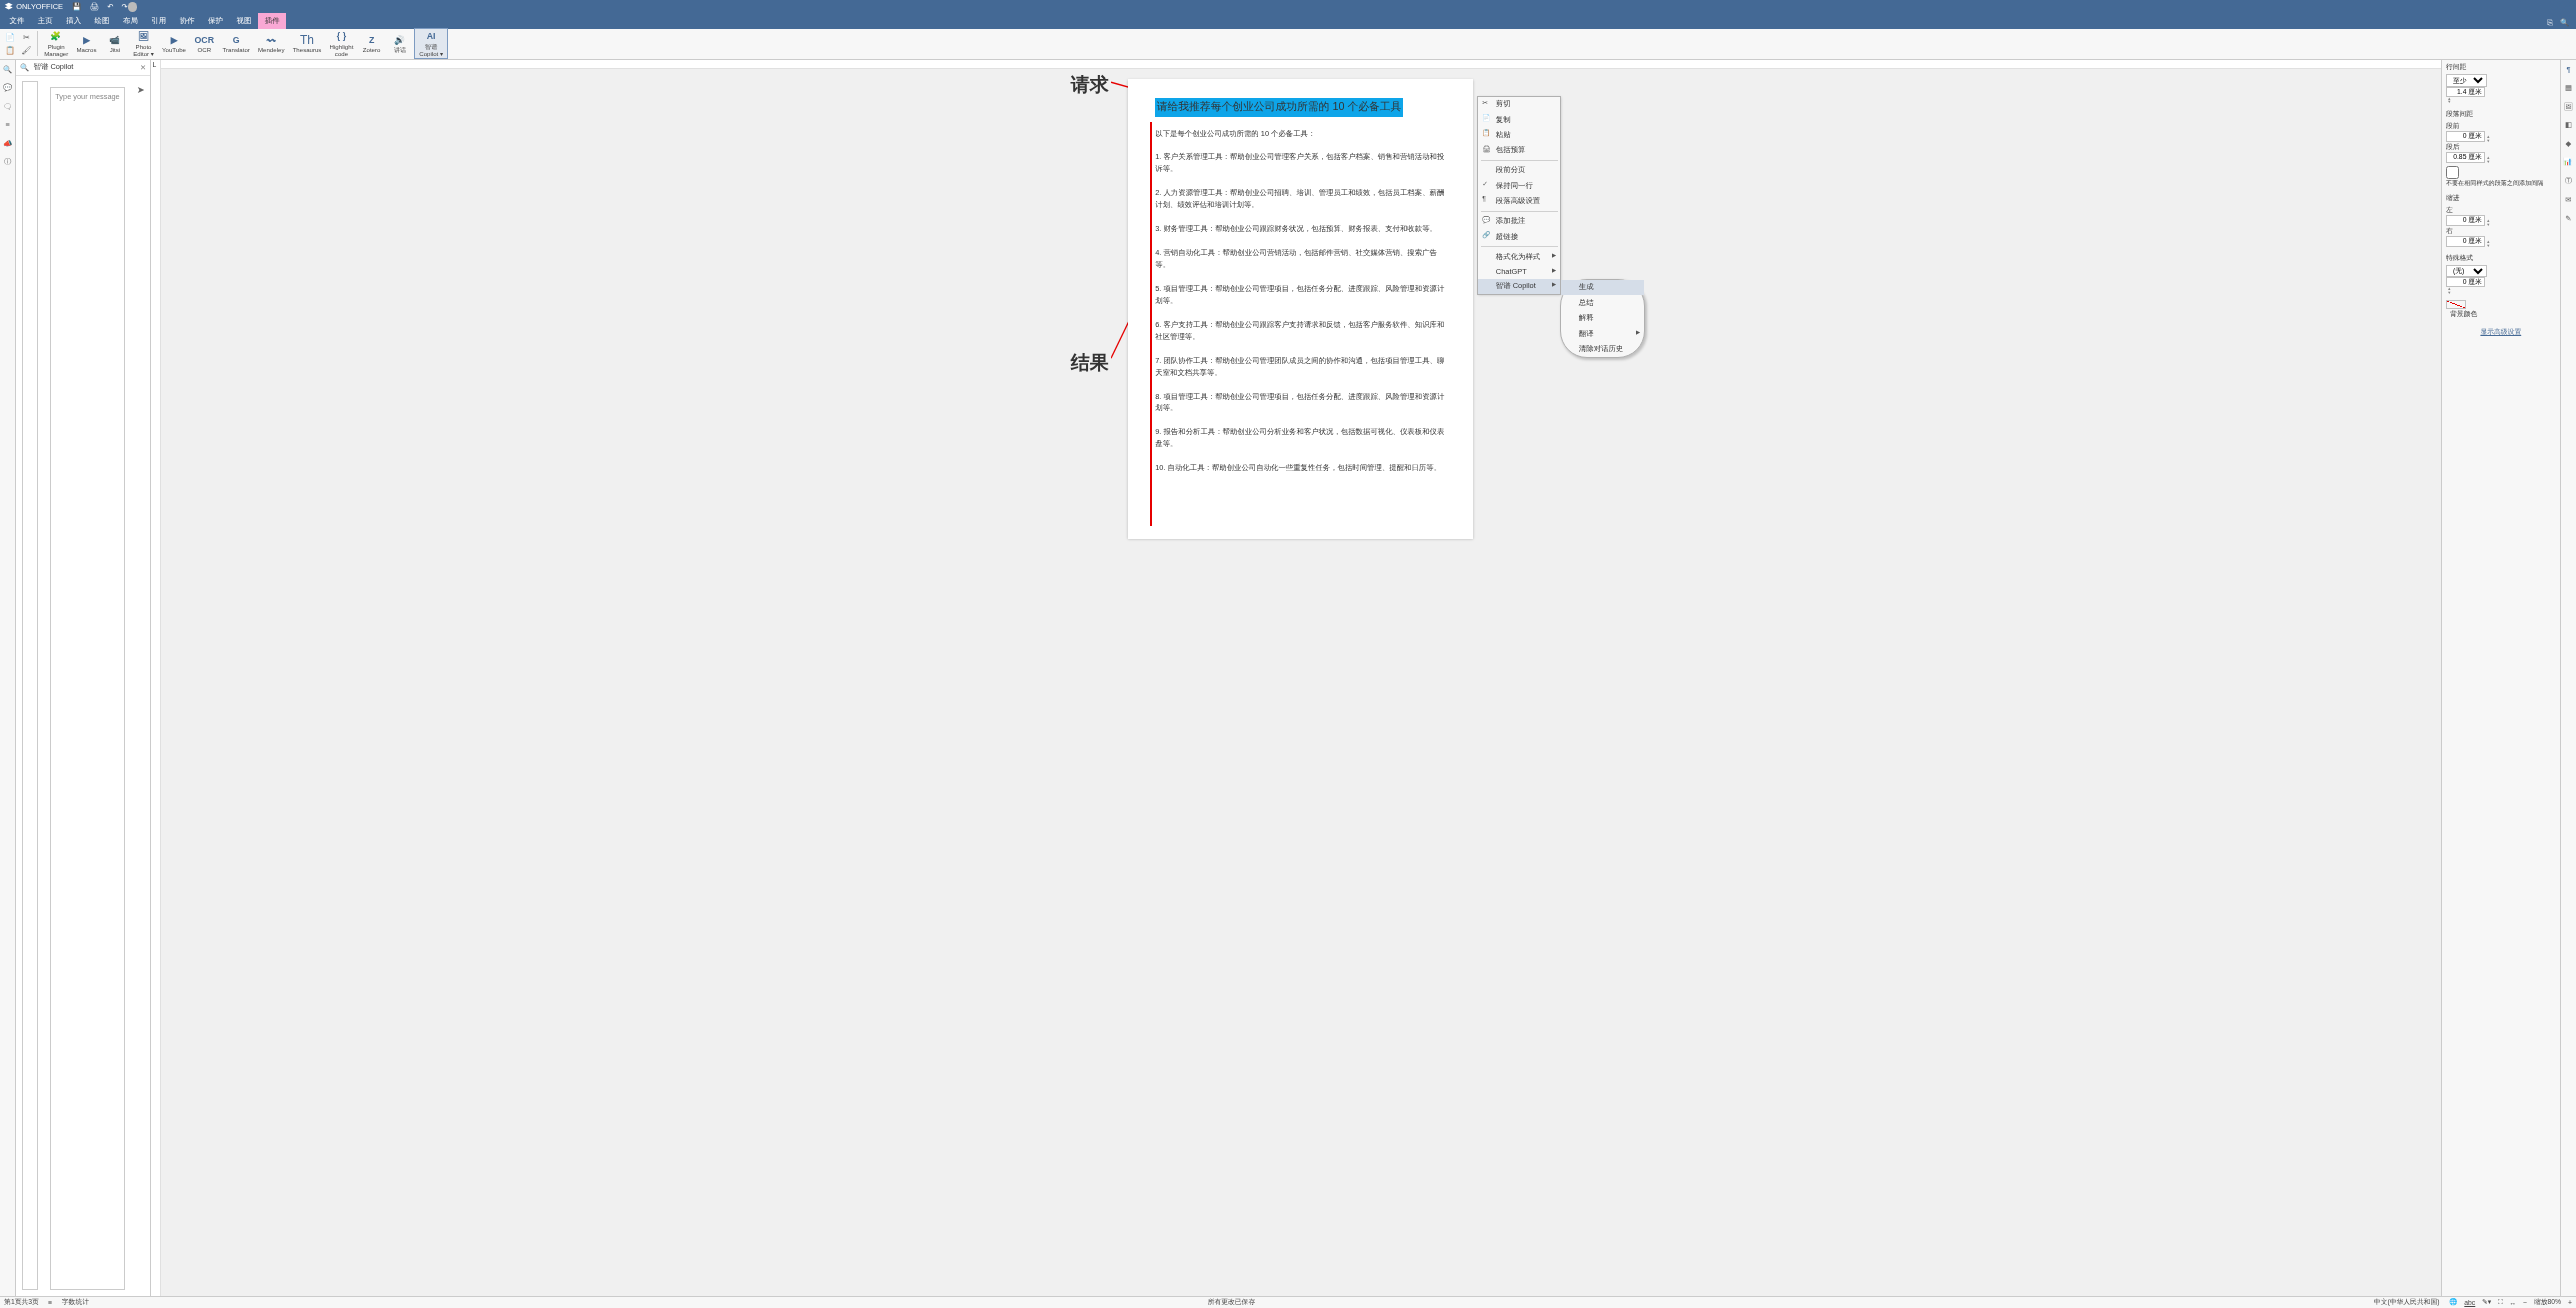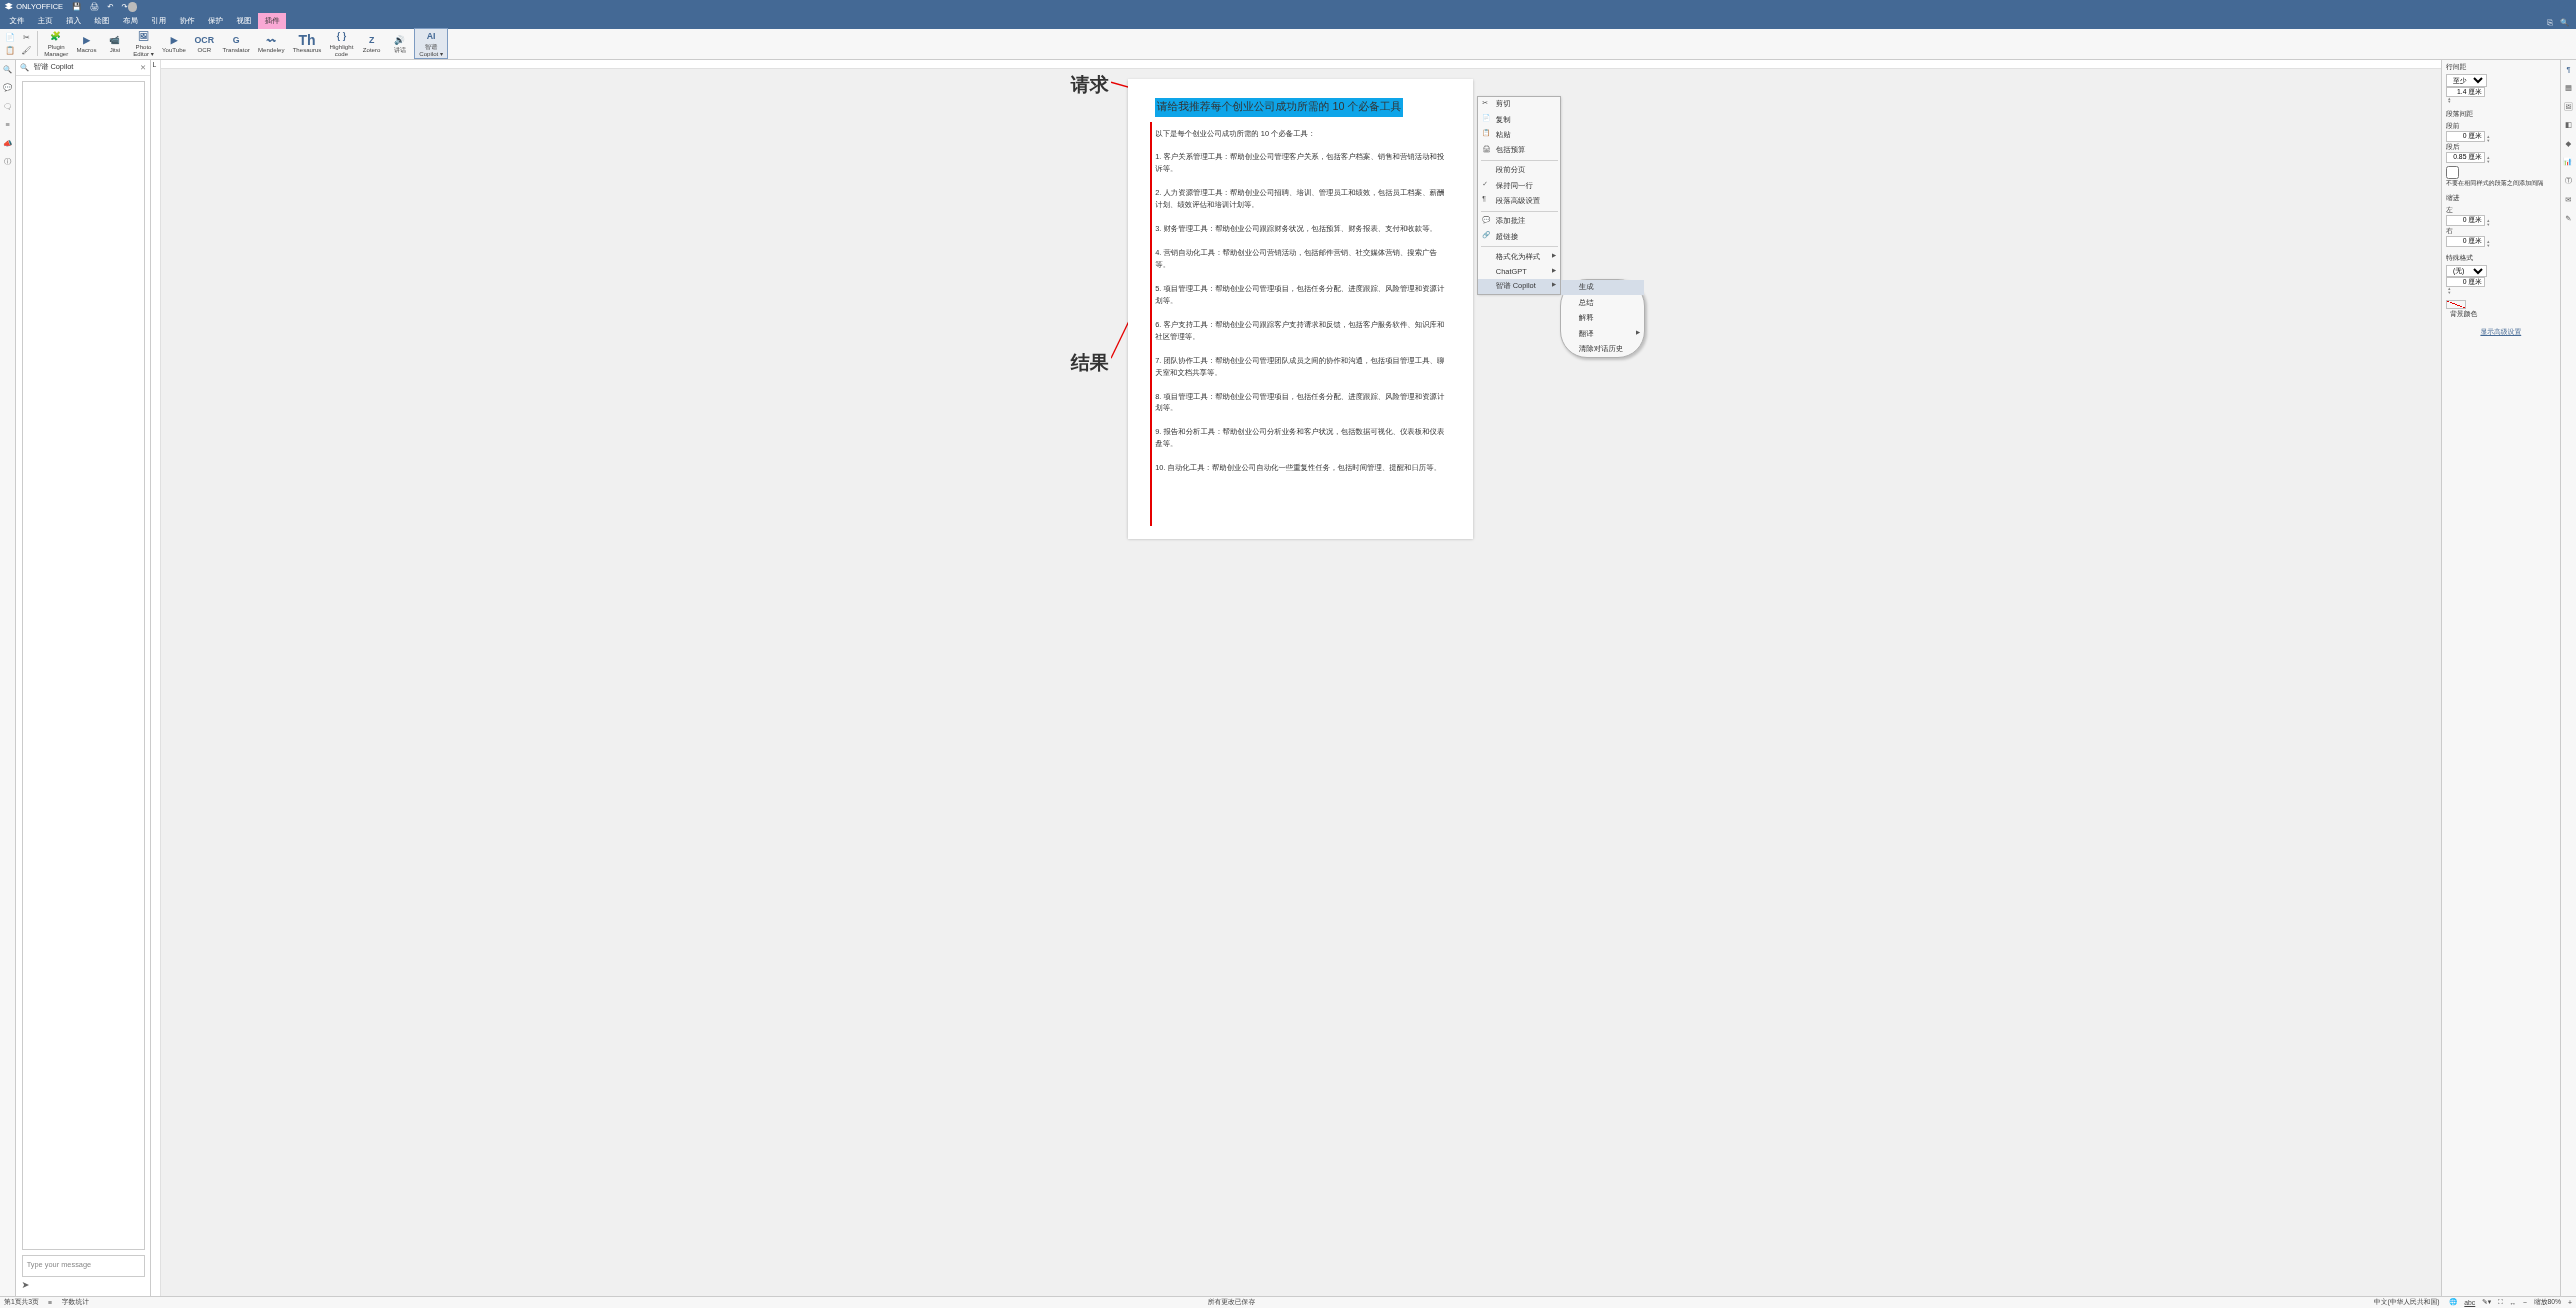--- a/index.html
+++ b/index.html
@@ -24,21 +24,21 @@
 .ribbon .big-btn .icon { width: 13.5px; height: 13.5px; margin-bottom: 0.7px; display: flex; align-items: center; justify-content: center; }
 .ribbon .big-btn.active { background: #e1e7ef; border: 0.7px solid #7d9bc1; }
 .body-area { display: flex; height: calc(100vh - 13.5px - 15px - 31px - 12.2px); }
 .left-rail { width: 16.2px; background: #f7f7f7; border-right: 0.7px solid #cbcbcb; display: flex; flex-direction: column; align-items: center; gap: 9.5px; padding-top: 5.4px; color: #666; }
 .left-rail span { cursor: pointer; }
 .copilot-panel { width: 135px; background: #fff; border-right: 0.7px solid #cbcbcb; display: flex; flex-direction: column; }
 .cp-header { display: flex; align-items: center; padding: 2.7px 4.1px; border-bottom: 0.7px solid #e0e0e0; }
 .cp-header .search-ic { margin-right: 4.1px; color: #888; }
 .cp-header .title { flex: 1; font-size: 7.4px; }
 .cp-header .close { color: #888; cursor: pointer; }
-.cp-body { flex: 1; display: flex; flex-direction: column; padding: 5.4px; }
+.cp-body { flex: 1; display: flex; padding: 5.4px; gap: 12px; }
 .cp-chat { flex: 1; border: 0.7px solid #cbcbcb; background: #fff; }
 .cp-input { margin-top: 5.4px; border: 0.7px solid #cbcbcb; padding: 4.1px; min-height: 21.7px; color: #888; font-family: monospace; font-size: 7.4px; }
 .cp-send { margin-top: 2.7px; color: #666; cursor: pointer; font-size: 9.5px; }
 .vruler { width: 9.5px; background: #fff; border-right: 0.7px solid #e0e0e0; position: relative; overflow: hidden; }
 .vruler .tab-marker { position: absolute; top: 1.4px; left: 1.4px; font-size: 6.8px; color: #333; }
 .doc-area { flex: 1; background: #f0f0f0; overflow: auto; position: relative; }
 .hruler { height: 9.5px; background: #fff; display: flex; border-bottom: 0.7px solid #e0e0e0; font-size: 4.7px; color: #666; position: sticky; top: 0; z-index: 1; }
 .page-wrap { display: flex; justify-content: center; padding: 9.5px 0; position: relative; }
 .page { width: 345px; min-height: 460px; background: #fff; box-shadow: 0 0.7px 2.7px rgba(0,0,0,0.25); padding: 19px 27px; position: relative; }
 .page .prompt { font-size: 10.8px; color: #333; background: #0ea5e9; padding: 2.7px 1.4px; display: inline-block; }
@@ -162,21 +162,21 @@
         <div style="white-space: pre-line; text-align: center; line-height: 1.1;">Translator</div>
       </div>
       <div class="big-btn">
         <div class="icon">
           <span style="font-size:8.8px;font-weight:bold;color:#446995;">〰</span>
         </div>
         <div style="white-space: pre-line; text-align: center; line-height: 1.1;">Mendeley</div>
       </div>
       <div class="big-btn">
         <div class="icon">
-          <span style="font-size:14px;font-weight:bold;color:#446995;">Th</span>
+          <span style="font-size:12px;font-weight:normal;color:#446995;">Th</span>
         </div>
         <div style="white-space: pre-line; text-align: center; line-height: 1.1;">Thesaurus</div>
       </div>
       <div class="big-btn">
         <div class="icon">
           <span style="font-size:8.8px;font-weight:bold;color:#446995;">{ }</span>
         </div>
         <div style="white-space: pre-line; text-align: center; line-height: 1.1;">Highlight
 code</div>
       </div>

